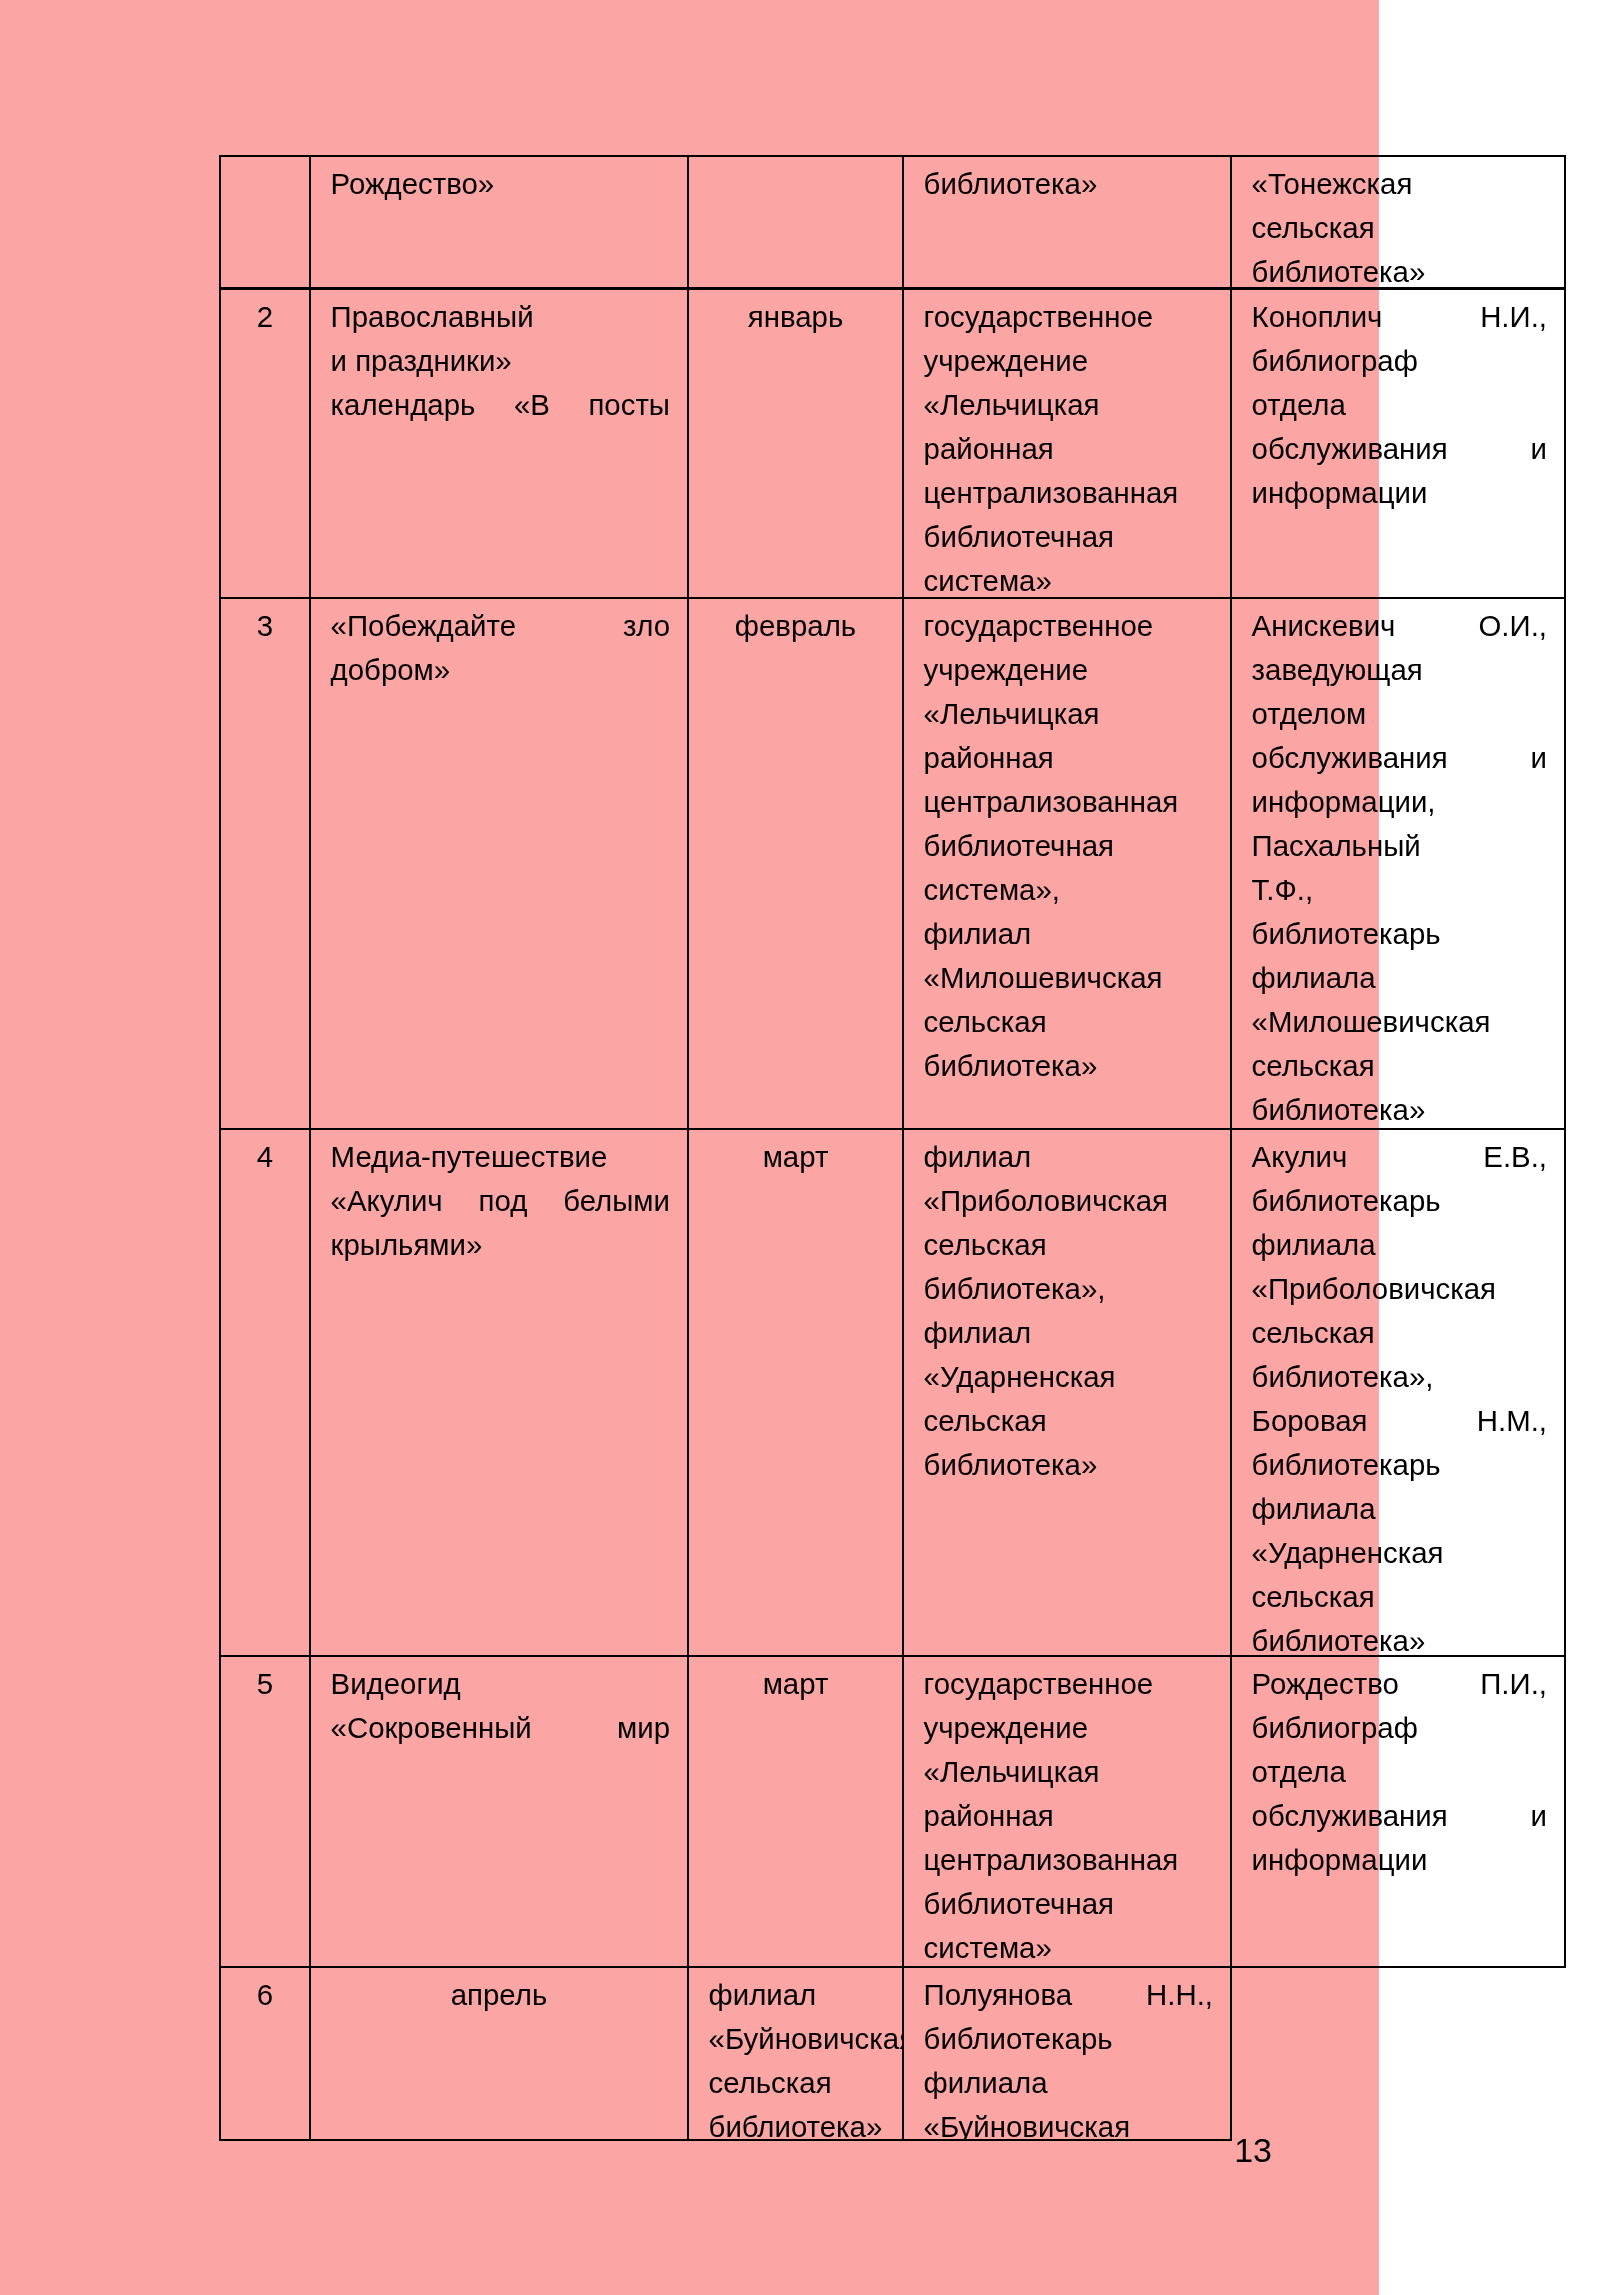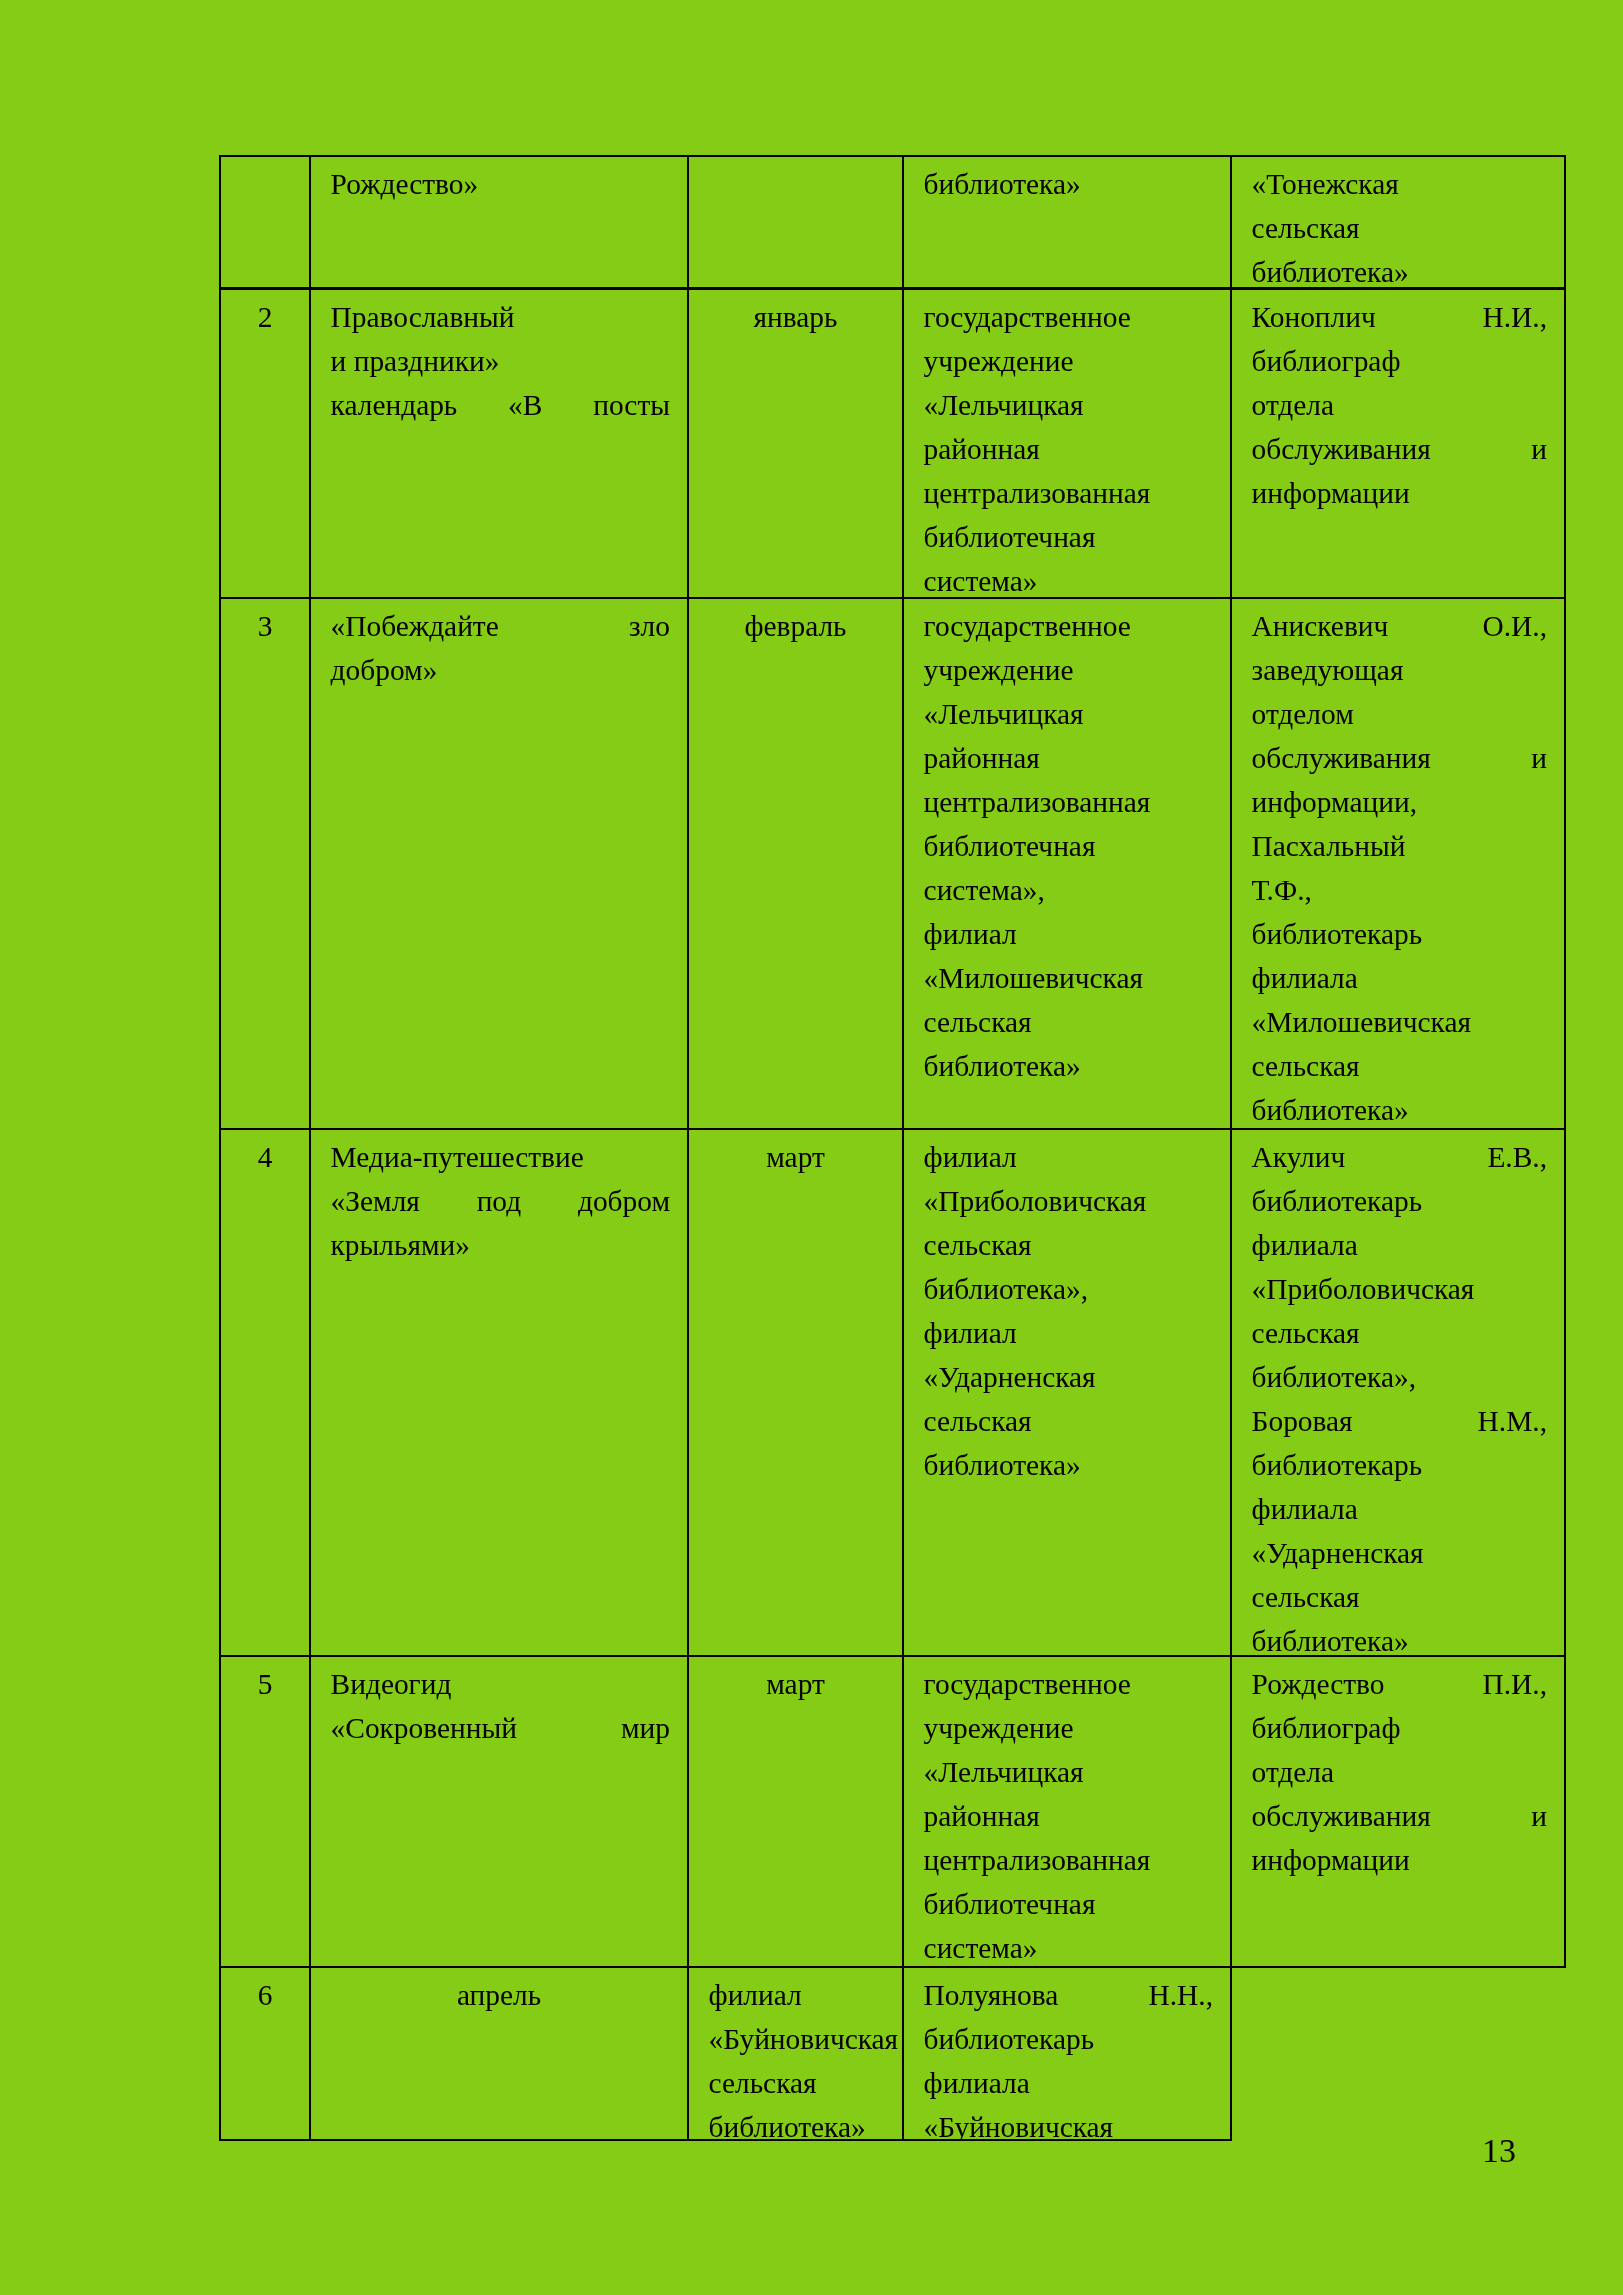--- a/index.html
+++ b/index.html
@@ -1,20 +1,20 @@
 <!DOCTYPE html>
 <html style="font-size:10.5px"><head>
 <meta charset="utf-8">
 <style>
   html,body{margin:0;padding:0;background:#ffffff;}
   #page{
     position:relative;
-    width:1623px;height:2295px;
-    background:#84cc16;
-    font-family:Liberation Serif, serif;
+    width:1379px;height:2295px;
+    background:#fca5a5;
+    font-family:Liberation Sans, sans-serif;
     color:#000;
   }
   #events-table{
     position:absolute;
     left:219px;top:155px;
     display:grid;
     grid-template-columns:90px 378px 215px 328px 334px;
     grid-template-rows:133px 309px 531px 527px 311px 173px;
     border-left:2px solid #000;
     border-top:2px solid #000;
@@ -132,21 +132,21 @@
         <div class="ln jl">филиала</div>
         <div class="ln jl">«Милошевичская</div>
         <div class="ln jl">сельская</div>
         <div class="ln">библиотека»</div>
       </div>
       <div class="cell c-num">
         <div class="ln">4</div>
       </div>
       <div class="cell c-name justify">
         <div class="ln jl">Медиа-путешествие</div>
-        <div class="ln jl">«Земля под добром</div>
+        <div class="ln jl">«Акулич под белыми</div>
         <div class="ln">крыльями»</div>
       </div>
       <div class="cell c-month">
         <div class="ln">март</div>
       </div>
       <div class="cell c-org justify">
         <div class="ln jl">филиал</div>
         <div class="ln jl">«Приболовичская</div>
         <div class="ln jl">сельская</div>
         <div class="ln jl">библиотека»,</div>

